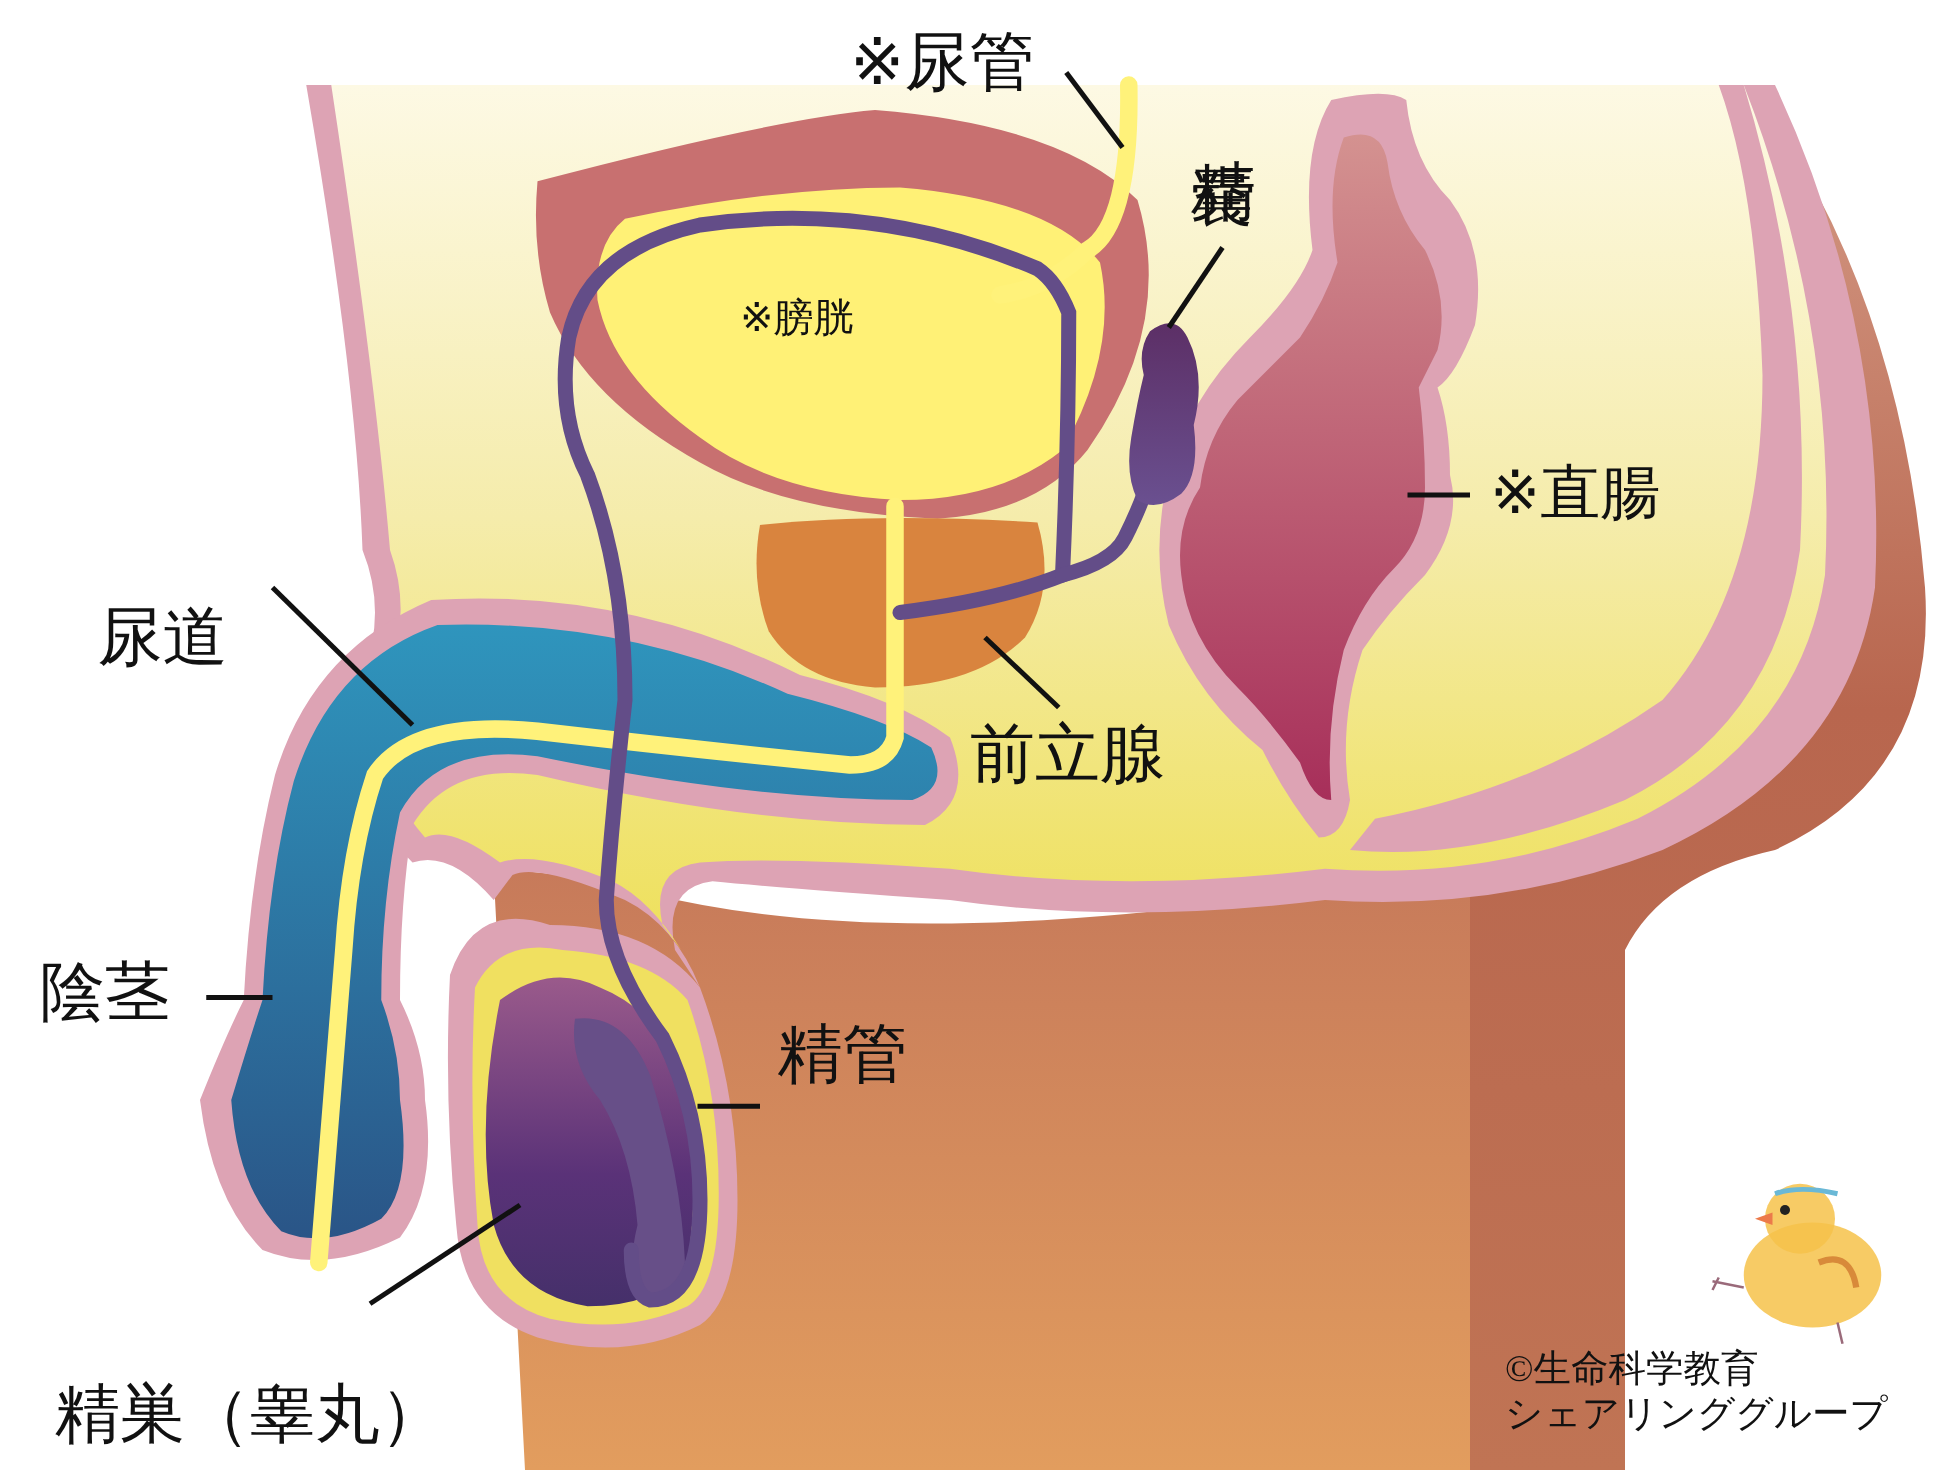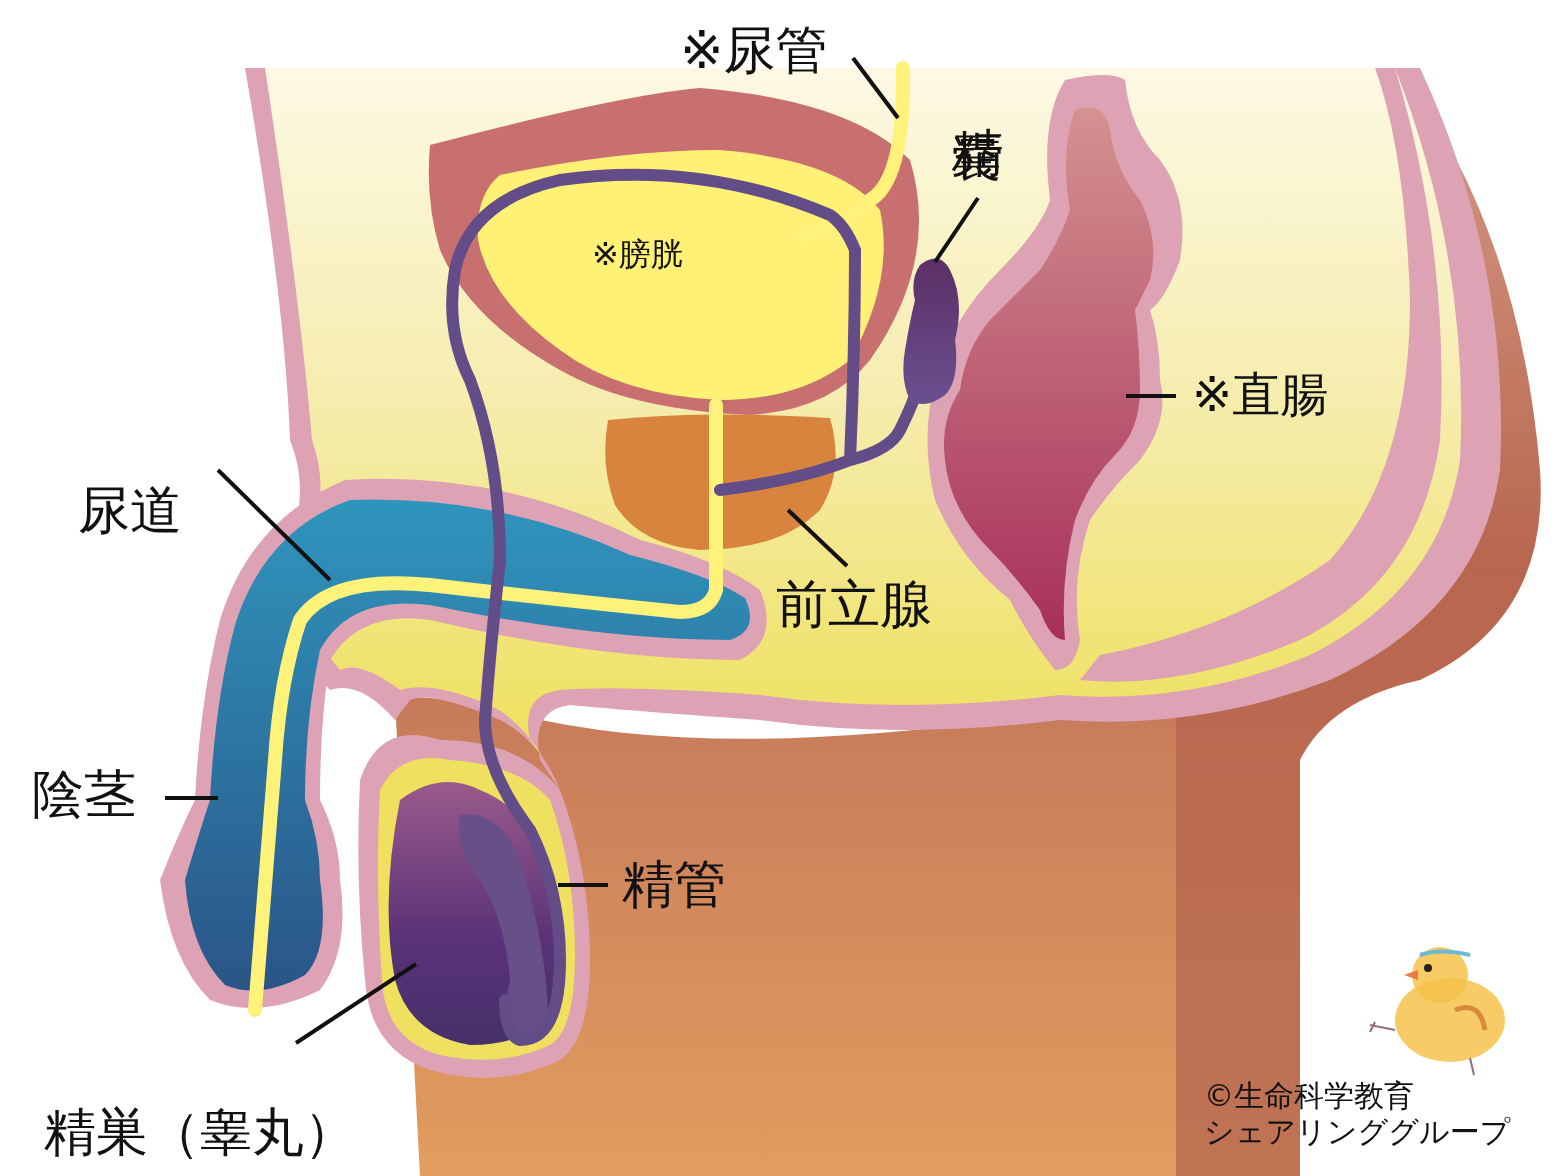--- a/index.html
+++ b/index.html
@@ -105,17 +105,17 @@
   </g>
 </svg>
 
 <div class="label" style="left:680px; top:24px;">※尿管</div>
 <div class="label vertical" style="left:952px; top:86px;">精嚢</div>
 <div class="label" style="left:592px; top:238px; font-size:32px;">※膀胱</div>
 <div class="label" style="left:1192px; top:370px; font-size:48px;">※直腸</div>
 <div class="label" style="left:78px; top:448px;margin-top:36px;">尿道</div>
 <div class="label" style="left:776px; top:578px;">前立腺</div>
 <div class="label" style="left:32px; top:768px;">陰茎</div>
-<div class="label" style="left:622px; top:858px;">精管</div>
+<div class="label" style="left:622px; top:818px;">精管</div>
 <div class="label" style="left:44px; top:1106px;">精巣（睾丸）</div>
 
-<div class="label small" style="left:1204px; top:1078px;">©生命科学教育</div>
+<div class="label small" style="left:1204px; top:1078px;font-family:Liberation Serif, serif;">©生命科学教育</div>
 <div class="label small" style="left:1204px; top:1114px;text-align:right;">シェアリンググループ</div>
 
 </body></html>

